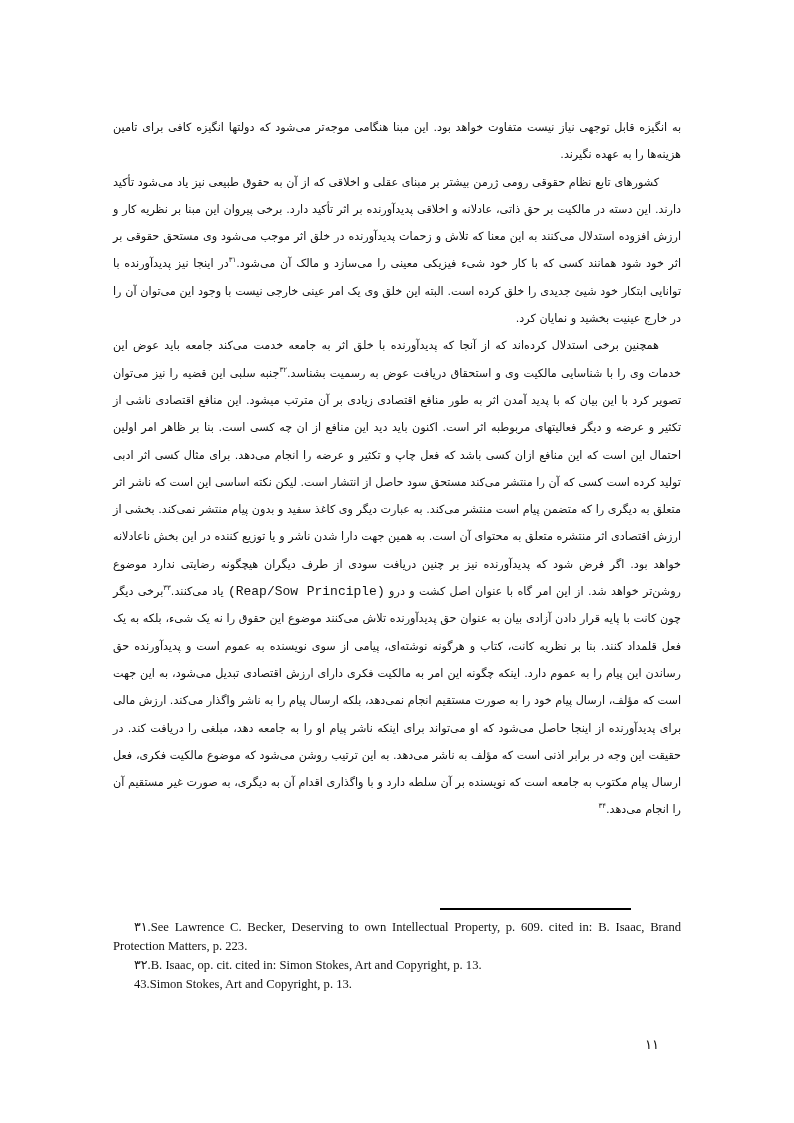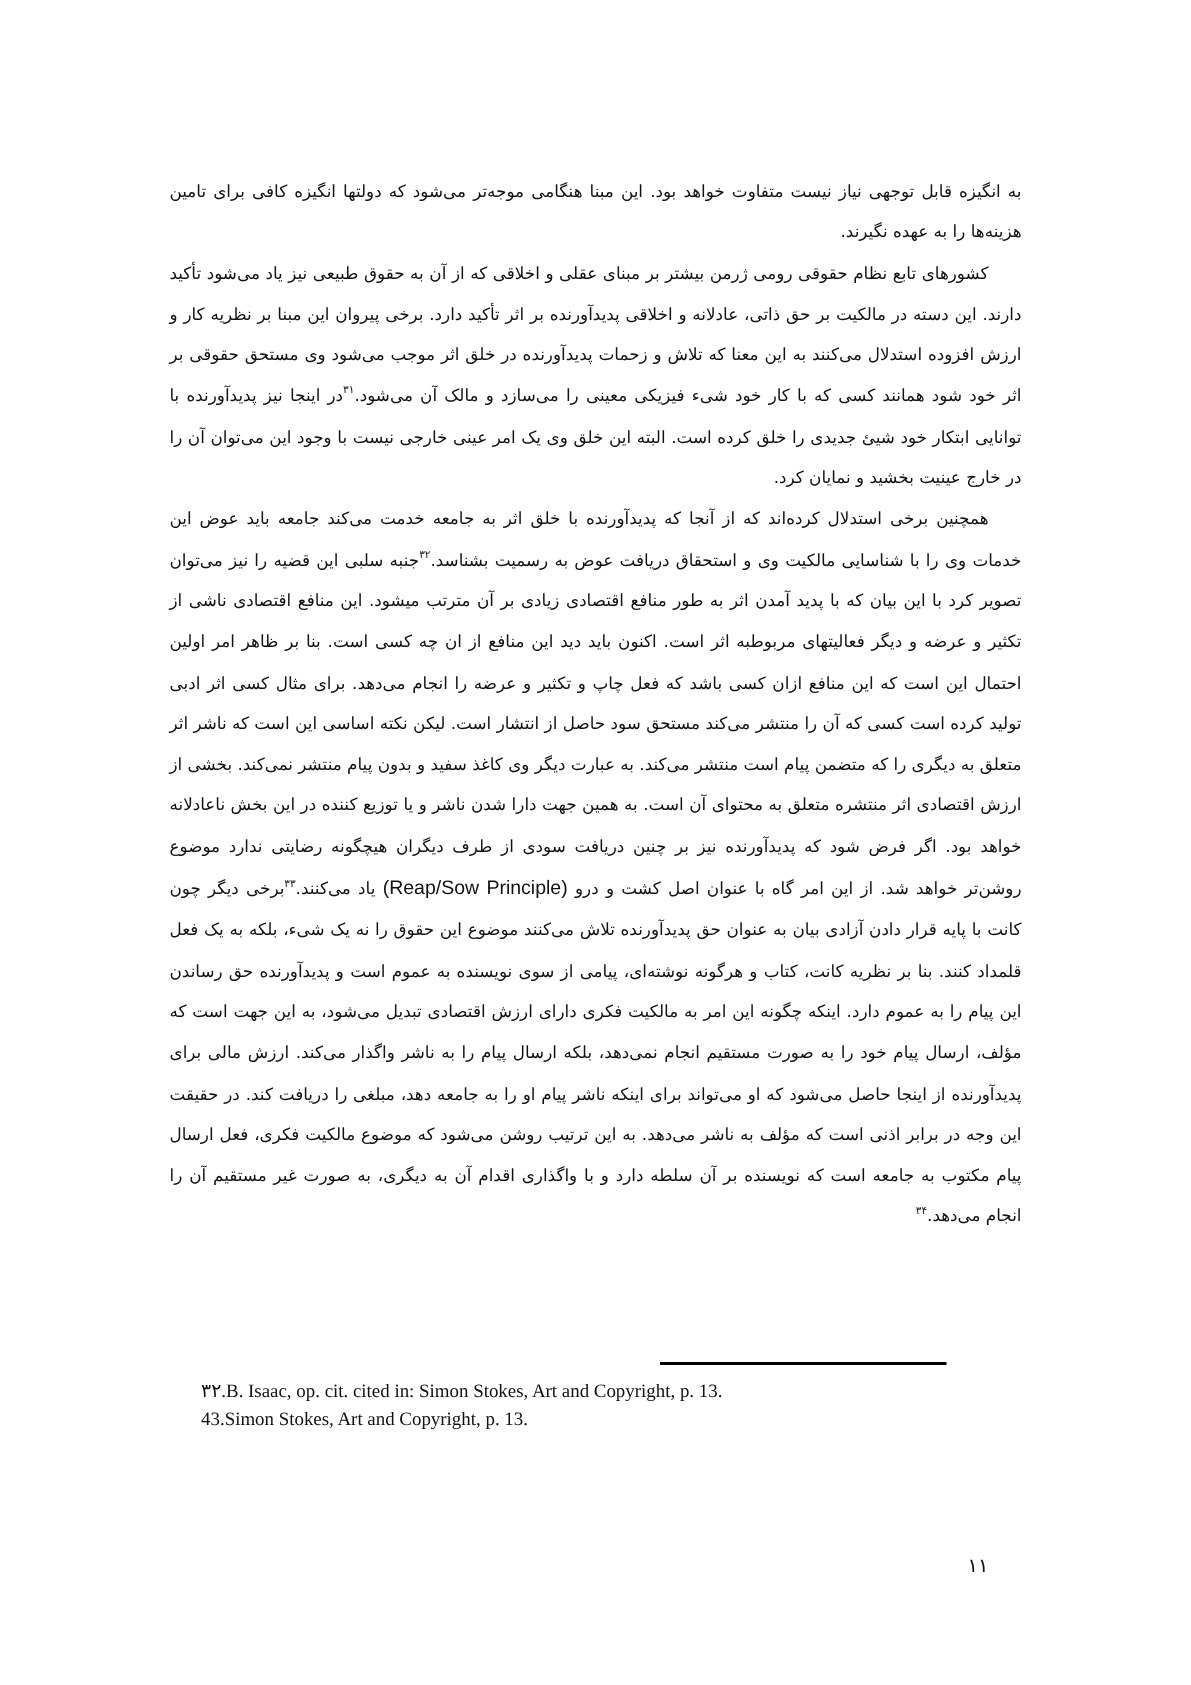--- a/index.html
+++ b/index.html
@@ -2,21 +2,21 @@
 <html><head>
 <meta charset="utf-8">
 <style>
   html, body { margin: 0; padding: 0; background: #ffffff; }
   body { width: 794px; height: 1123px; position: relative; overflow: hidden; font-family: "DejaVu Sans", sans-serif; color: #111; }
   .page { position: absolute; left: 0; top: 0; width: 678px; height: 1123px; background: #fff; }
   .body-text { position: absolute; left: 113px; top: 114px; width: 568px; direction: rtl; text-align: justify; font-size: 11.2px; line-height: 27.3px; }
   .body-text p { margin: 0; }
   .indent { text-indent: 22px; }
   .fn-sup { font-size: 7px; vertical-align: super; line-height: 0; }
-  .ltr-inline { font-family: Liberation Sans, sans-serif; font-size: 13px; unicode-bidi: embed; direction: ltr; }
+  .ltr-inline { font-family: Liberation Mono, monospace; font-size: 13px; unicode-bidi: embed; direction: ltr; }
   .rule { position: absolute; left: 440px; top: 908px; width: 191px; height: 2px; background: #000; }
   .footnotes { position: absolute; left: 113px; top: 918px; width: 568px; }
   .fn-en { direction: ltr; text-align: justify; font-family: "Liberation Serif", serif; font-size: 12.6px; line-height: 19px; margin: 0; text-indent: 21px; }
   .fn-fa { direction: rtl; text-align: right; font-size: 8.5px; line-height: 16px; margin: 4px 0 0 0; text-indent: 22px; }
   .page-number { position: absolute; left: 645px; top: 1037px; font-size: 13px; font-family: "DejaVu Sans", sans-serif; direction: rtl; }
 </style>
 </head>
 <body>
 
 <div class="page">
@@ -31,18 +31,19 @@
     <p class="indent">
       <span>همچنین برخی استدلال کرده‌اند که از آنجا که پدیدآورنده با خلق اثر به جامعه خدمت می‌کند جامعه باید عوض این خدمات وی را با شناسایی مالکیت وی و استحقاق دریافت عوض به رسمیت بشناسد.</span><sup class="fn-sup">۳۲</sup><span>جنبه سلبی این قضیه را نیز می‌توان تصویر کرد با این بیان که با پدید آمدن اثر به طور منافع اقتصادی زیادی بر آن مترتب میشود. این منافع اقتصادی ناشی از تکثیر و عرضه و دیگر فعالیتهای مربوطبه اثر است. اکنون باید دید این منافع از ان چه کسی است. بنا بر ظاهر امر اولین احتمال این است که این منافع ازان کسی باشد که فعل چاپ و تکثیر و عرضه را انجام می‌دهد. برای مثال کسی اثر ادبی تولید کرده است کسی که آن را منتشر می‌کند مستحق سود حاصل از انتشار است. لیکن نکته اساسی این است که ناشر اثر متعلق به دیگری را که متضمن پیام است منتشر می‌کند. به عبارت دیگر وی کاغذ سفید و بدون پیام منتشر نمی‌کند. بخشی از ارزش اقتصادی اثر منتشره متعلق به محتوای آن است. به همین جهت دارا شدن ناشر و یا توزیع کننده در این بخش ناعادلانه خواهد بود. اگر فرض شود که پدیدآورنده نیز بر چنین دریافت سودی از طرف دیگران هیچگونه رضایتی ندارد موضوع روشن‌تر خواهد شد. از این امر گاه با عنوان اصل کشت و درو</span>
       <span class="ltr-inline">(Reap/Sow  Principle)</span>
       <span>یاد می‌کنند.</span><sup class="fn-sup">۳۳</sup><span>برخی دیگر چون کانت با پایه قرار دادن آزادی بیان به عنوان حق پدیدآورنده تلاش می‌کنند موضوع این حقوق را نه یک شیء، بلکه به یک فعل قلمداد کنند. بنا بر نظریه کانت، کتاب و هرگونه نوشته‌ای، پیامی از سوی نویسنده به عموم است و پدیدآورنده حق رساندن این پیام را به عموم دارد. اینکه چگونه این امر به مالکیت فکری دارای ارزش اقتصادی تبدیل می‌شود، به این جهت است که مؤلف، ارسال پیام خود را به صورت مستقیم انجام نمی‌دهد، بلکه ارسال پیام را به ناشر واگذار می‌کند. ارزش مالی برای پدیدآورنده از اینجا حاصل می‌شود که او می‌تواند برای اینکه ناشر پیام او را به جامعه دهد، مبلغی را دریافت کند. در حقیقت این وجه در برابر اذنی است که مؤلف به ناشر می‌دهد. به این ترتیب روشن می‌شود که موضوع مالکیت فکری، فعل ارسال پیام مکتوب به جامعه است که نویسنده بر آن سلطه دارد و با واگذاری اقدام آن به دیگری، به صورت غیر مستقیم آن را انجام می‌دهد.</span><sup class="fn-sup">۳۴</sup>
     </p>
   </div>
 
   <div class="rule"></div>
 
   <div class="footnotes">
+    <p class="fn-en"><span>۳۱.</span><span>See Lawrence C. Becker, Deserving to own Intellectual Property, p. 609. cited in: B. Isaac, Brand Protection Matters, p. 223.</span></p>
     <p class="fn-en"><span>۳۲.</span><span>B. Isaac, op. cit. cited in: Simon Stokes, Art and Copyright, p. 13.</span></p>
     <p class="fn-en"><span>43.</span><span>Simon Stokes, Art and Copyright, p. 13.</span></p>
   </div>
 
   <div class="page-number">۱۱</div>
 </div>
 
 </body></html>

